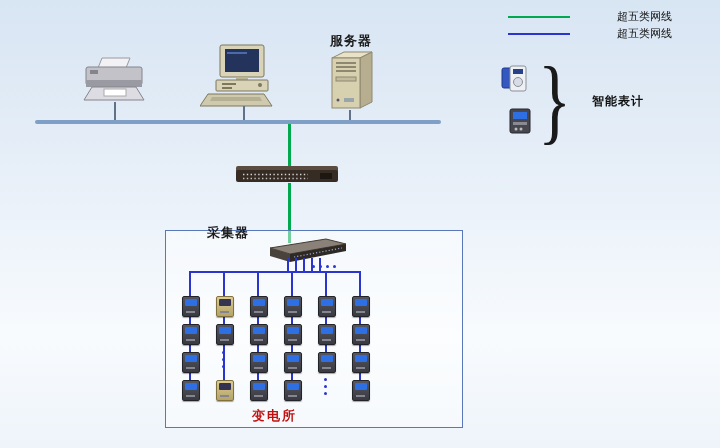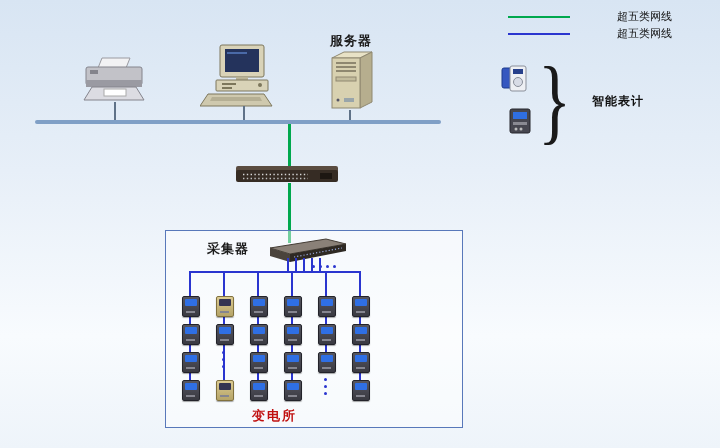--- a/index.html
+++ b/index.html
@@ -130,21 +130,21 @@
     <rect x="0" y="4" width="102" height="12" rx="2" fill="#362c24"></rect>
     <line x1="7" y1="8.5" x2="72" y2="8.5" stroke="#d8d8d8" stroke-width="1.4" stroke-dasharray="1.4,2.4"></line>
     <line x1="7" y1="12.5" x2="72" y2="12.5" stroke="#bfbfbf" stroke-width="1.4" stroke-dasharray="1.4,2.4"></line>
     <rect x="84" y="7" width="12" height="6" fill="#1d1712"></rect>
   </svg>
 
   <div class="gline" style="left:288px;top:183px;height:60px;"></div>
 
   <div class="enclosure" style="left:165px;top:230px;width:296px;height:196px;"></div>
 
-  <div class="node-label" style="left:198px;top:240px;width:60px;">采集器</div>
+  <div class="node-label" style="left:198px;top:224px;width:60px;">采集器</div>
 
   <svg class="abs" style="left:266px;top:236px;" width="84" height="28" viewBox="0 0 84 28">
     <polygon points="4,12 60,3 80,8 24,18" fill="#8a8178" stroke="#443d35"></polygon>
     <polygon points="4,12 24,18 24,26 4,20" fill="#4a433c"></polygon>
     <polygon points="24,18 80,8 80,15 24,26" fill="#2e2923"></polygon>
     <line x1="28" y1="21" x2="76" y2="12" stroke="#99aadd" stroke-width="1.2" stroke-dasharray="1.2,2"></line>
   </svg>
 
   <div class="vwire" style="left:287px;top:258px;height:14px;"></div>
   <div class="vwire" style="left:295px;top:258px;height:14px;"></div>

